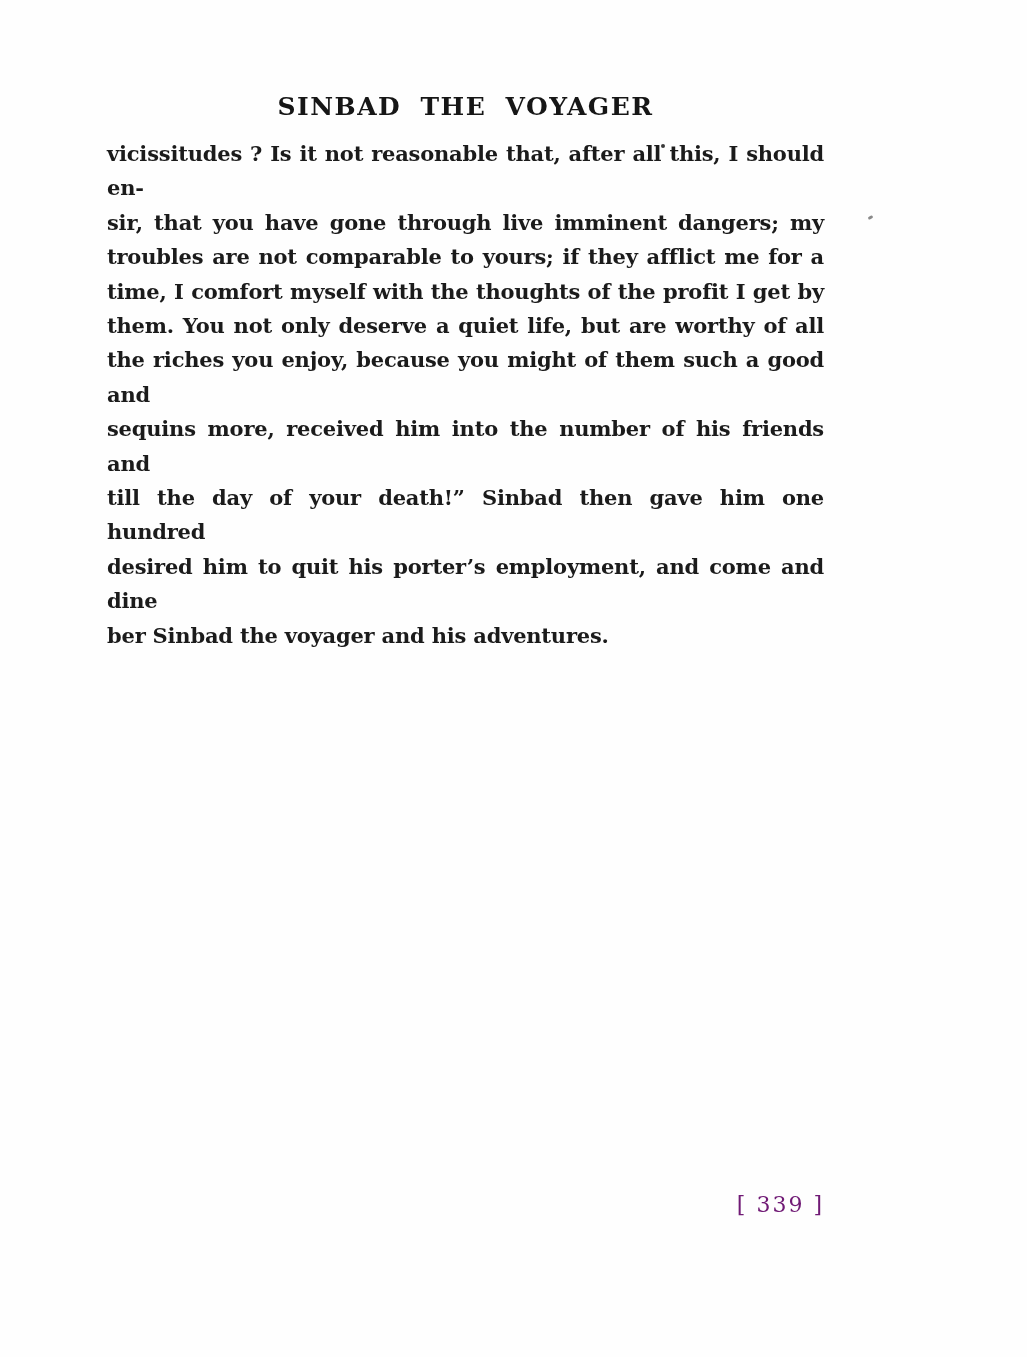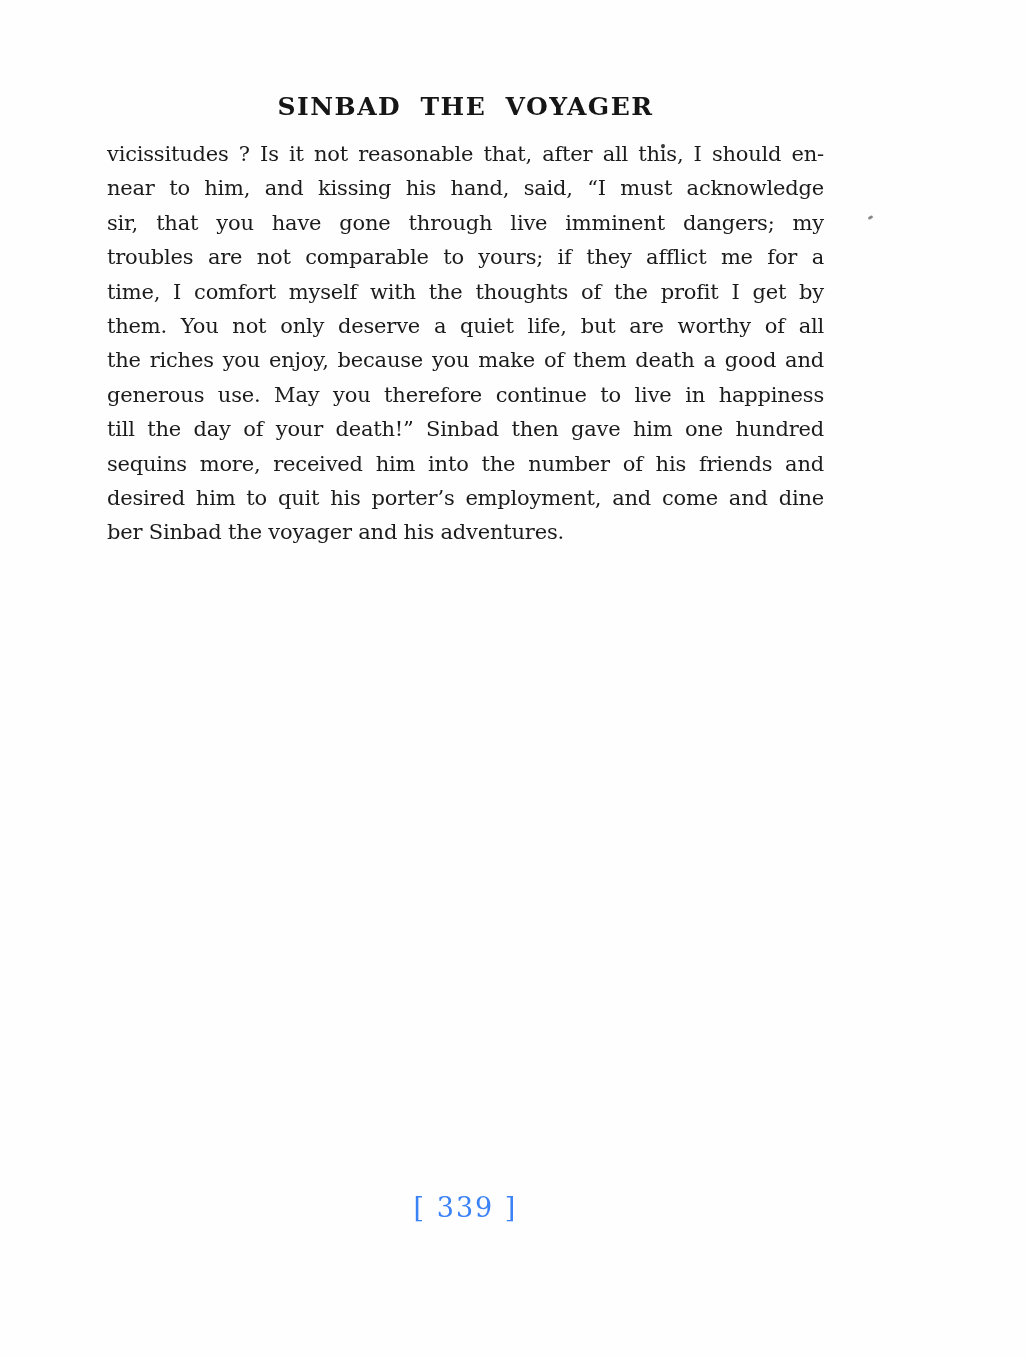--- a/index.html
+++ b/index.html
@@ -42,33 +42,34 @@
     width: 100%;
     font-size: 21px;
     letter-spacing: -0.2px;
     line-height: 34.4px;
     color: #1b1b1b;
   }
   .line {
     text-align: justify;
     text-align-last: justify;
     white-space: normal;
+    font-weight: bold;
   }
   .line.last {
     text-align-last: left;
   }
   .folio {
     position: absolute;
     left: 0;
     top: 1192px;
     width: 100%;
-    text-align: center;
-    font-size: 27px;
+    text-align: right;
+    font-size: 22px;
     letter-spacing: 2px;
-    color: #3b82f6;
+    color: #701a75;
   }
   
   .speck1 {
     position: absolute;
     left: 661px;
     top: 144px;
     width: 4px;
     height: 4px;
     border-radius: 50%;
     background: #3a3a3a;
@@ -86,29 +87,27 @@
 </style>
 </head>
 <body>
 
 <div class="page">
   <div class="content">
     <div class="running-head">SINBAD  THE  VOYAGER</div>
 
     <div class="body-text">
       <div class="line">vicissitudes ?  Is it not reasonable that, after all this, I should en-</div>
-      <div class="line">near to him, and kissing his hand, said, “I must acknowledge</div>
       <div class="line">sir, that you have gone through live imminent dangers;  my</div>
       <div class="line">troubles are not comparable to yours;  if they afflict me for a</div>
       <div class="line">time, I comfort myself with the thoughts of the profit I get by</div>
       <div class="line">them.  You not only deserve a quiet life, but are worthy of all</div>
-      <div class="line">the riches you enjoy, because you make of them death a good and</div>
-      <div class="line">generous use.  May you therefore continue to live in happiness</div>
+      <div class="line">the riches you enjoy, because you might of them such a good and</div>
+      <div class="line">sequins more, received him into the number of his friends and</div>
       <div class="line">till the day of your death!”  Sinbad then gave him one hundred</div>
-      <div class="line">sequins more, received him into the number of his friends and</div>
       <div class="line">desired him to quit his porter’s employment, and come and dine</div>
       <div class="line last">ber Sinbad the voyager and his adventures.</div>
     </div>
 
     <div class="folio">[ 339 ]</div>
   </div>
 
   <div class="speck1"></div>
   <div class="speck2"></div>
 </div>

